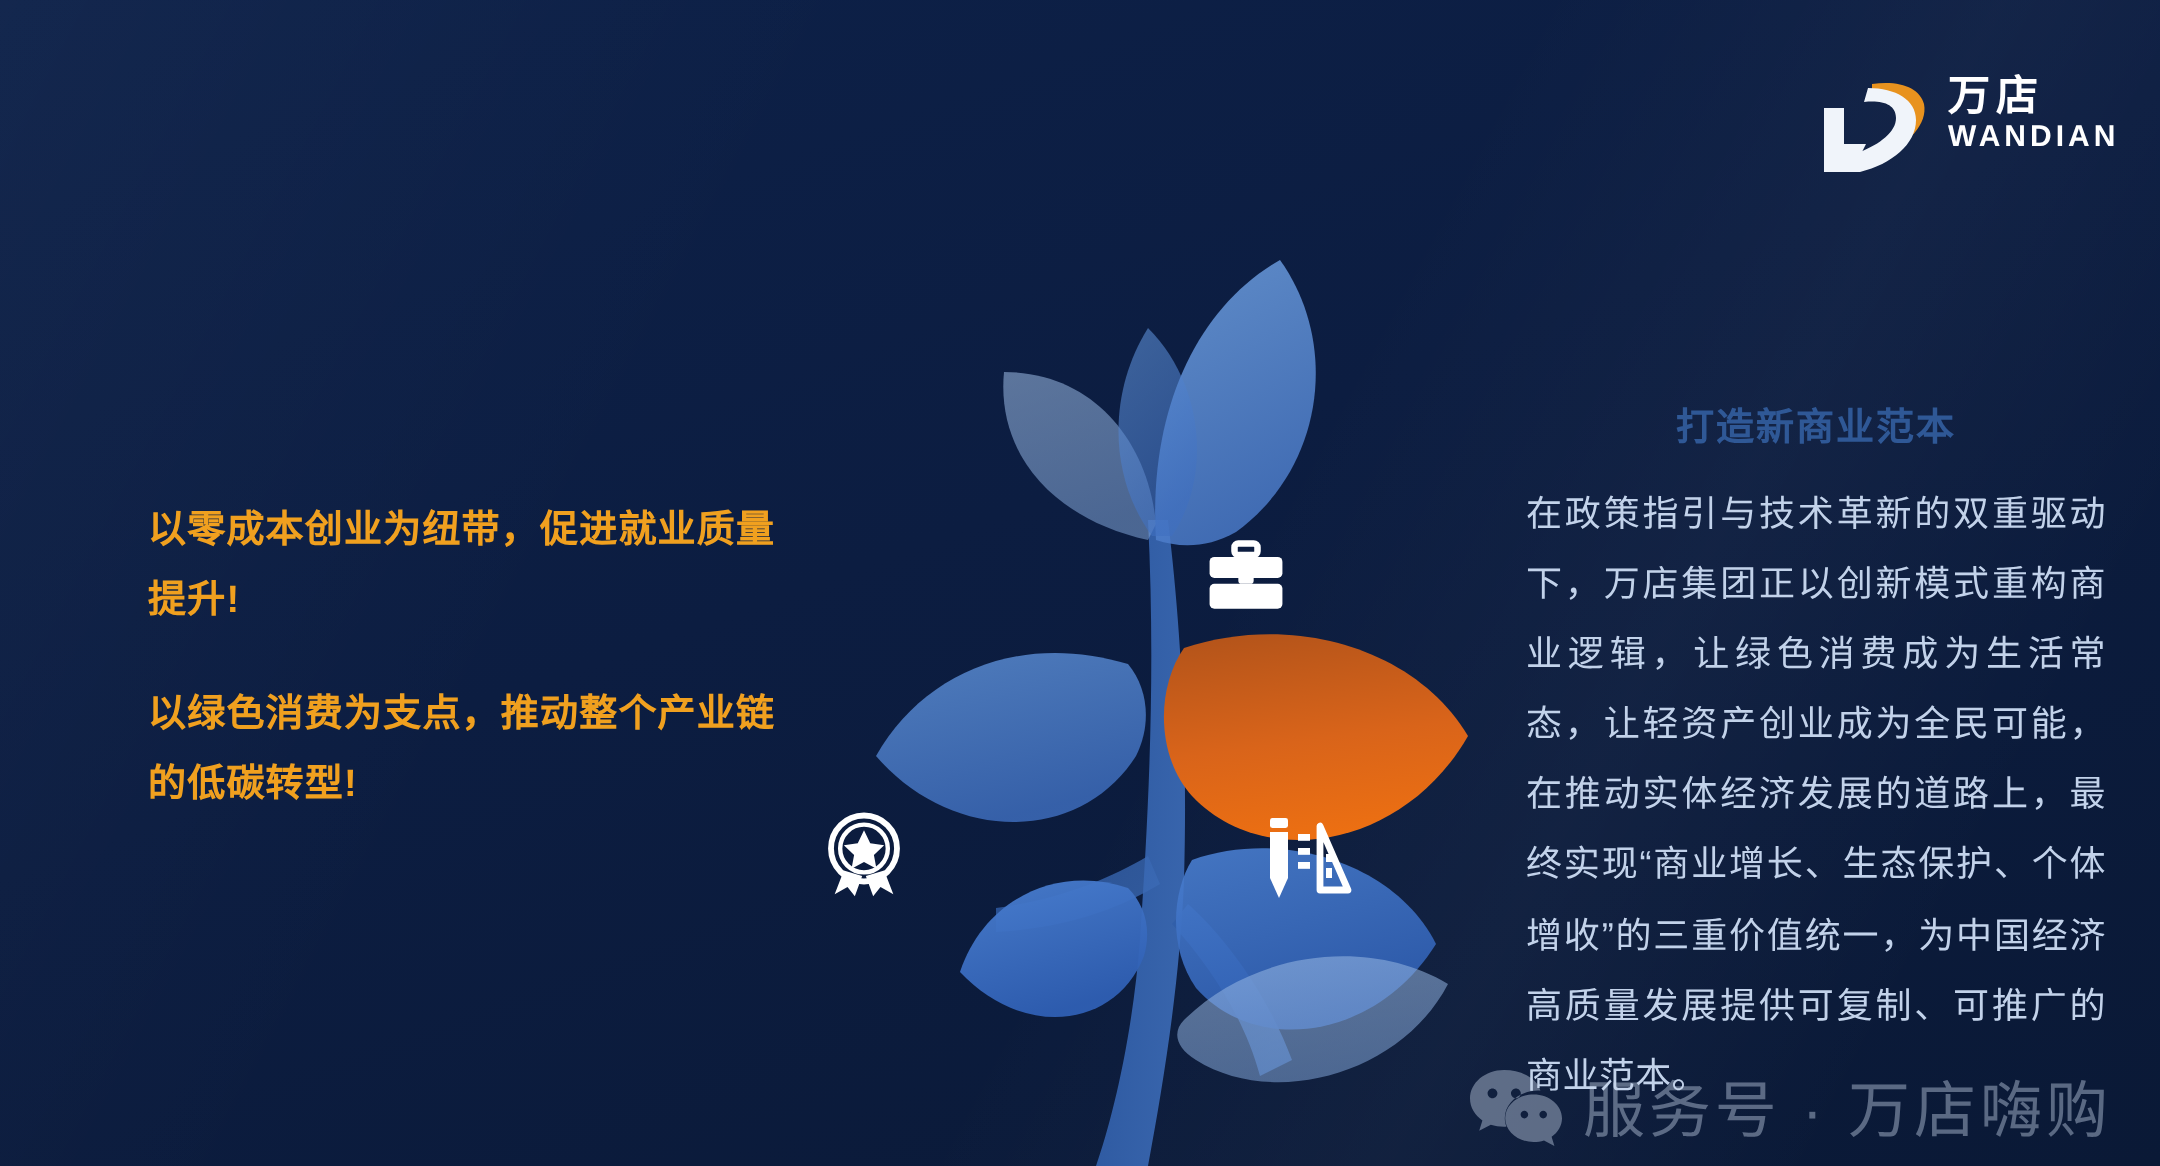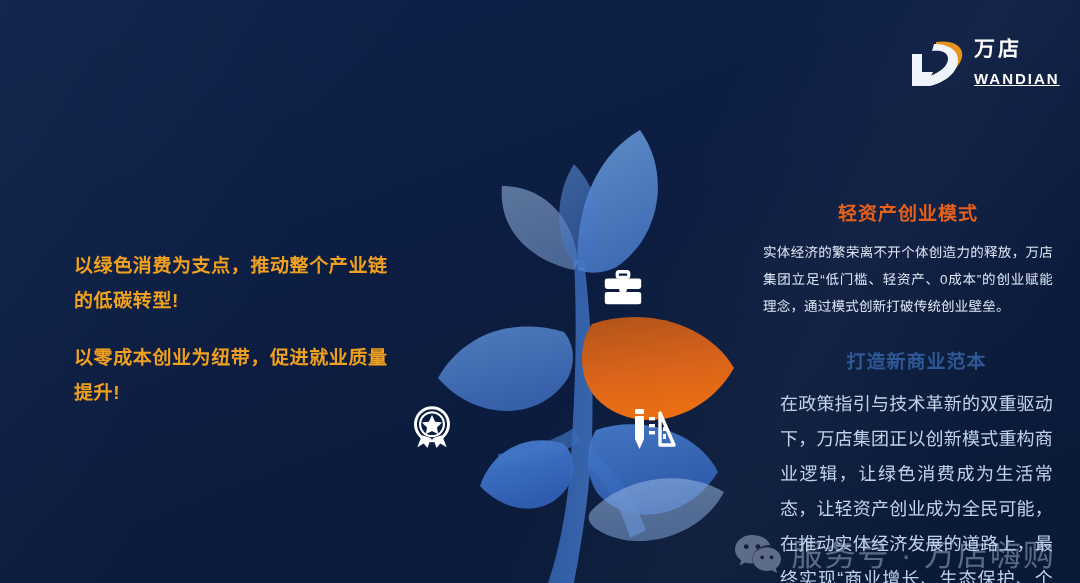--- a/index.html
+++ b/index.html
@@ -59,22 +59,21 @@
     font-weight: bold;
     letter-spacing: 3px;
     line-height: 1.05;
   }
   .logo-en {
     color: #ffffff;
     font-size: 15px;
     font-weight: bold;
     letter-spacing: 2.0px;
     line-height: 1.1;
-    margin-top: 11px;
-    text-decoration: underline;
+    margin-top: 1px;
   }
 
   
   .slogans {
     position: absolute;
     left: 74px;
     top: 248px;
     width: 330px;
   }
   .slogan {
@@ -168,22 +167,22 @@
       <path d="M6 16 L16 16 L16 48 L6 48 Z" fill="#f0f4fa"></path>
       <path d="M16 34 L27 34 L20 48 L16 48 Z" fill="#f0f4fa"></path>
     </svg>
     <div class="logo-text">
       <div class="logo-cn">万店</div>
       <div class="logo-en">WANDIAN</div>
     </div>
   </div>
 
   <div class="slogans">
+    <div class="slogan">以零成本创业为纽带，促进就业质量提升!</div>
     <div class="slogan">以绿色消费为支点，推动整个产业链的低碳转型!</div>
-    <div class="slogan">以零成本创业为纽带，促进就业质量提升!</div>
   </div>
 
   <div class="plant">
     <svg width="390" height="473" viewBox="0 0 390 473" fill="none">
       <defs>
         <linearGradient id="gBlueA" x1="0" y1="0" x2="0.4" y2="1">
           <stop offset="0%" stop-color="#5f92d8"></stop>
           <stop offset="100%" stop-color="#3f6fc0"></stop>
         </linearGradient>
         <linearGradient id="gBlueB" x1="0" y1="0" x2="0.3" y2="1">
@@ -255,24 +254,20 @@
       <rect x="19" y="19" width="6" height="3.4"></rect>
       <rect x="19" y="26" width="6" height="3.4"></rect>
       <path d="M30 8 L30 40 L44 40 Z" fill="none" stroke="#ffffff" stroke-width="3.4" stroke-linejoin="round"></path>
       <rect x="33" y="29" width="3" height="5" transform="rotate(0 33 29)"></rect>
       <rect x="33" y="22" width="3" height="4"></rect>
     </svg>
   </div>
 
   <div class="right-col">
     <div class="section">
-      <div class="sec-heading primary">轻资产创业模式</div>
-      <div class="sec-body">实体经济的繁荣离不开个体创造力的释放，万店集团立足“低门槛、轻资产、0成本”的创业赋能理念，通过模式创新打破传统创业壁垒。</div>
-    </div>
-    <div class="section">
       <div class="sec-heading secondary">打造新商业范本</div>
       <div class="sec-body dim">在政策指引与技术革新的双重驱动下，万店集团正以创新模式重构商业逻辑，让绿色消费成为生活常态，让轻资产创业成为全民可能，在推动实体经济发展的道路上，最终实现“商业增长、生态保护、个体增收”的三重价值统一，为中国经济高质量发展提供可复制、可推广的商业范本。</div>
     </div>
   </div>
 
   <div class="watermark">
     <svg class="wm-icon" viewBox="0 0 46 40" fill="currentColor">
       <path d="M17 2 C7.6 2 0 8.4 0 16.3 C0 20.7 2.4 24.6 6.2 27.2 L4.6 32.4 L10.4 29.4 C12.4 30 14.6 30.4 17 30.4 C17.4 30.4 17.8 30.4 18.2 30.3 C17.7 29 17.4 27.6 17.4 26.1 C17.4 18.4 24.9 12.3 34 12.3 C34.4 12.3 34.8 12.3 35.2 12.4 C33.6 6.4 26 2 17 2 Z M11.2 11.2 C12.6 11.2 13.7 12.3 13.7 13.6 C13.7 15 12.6 16.1 11.2 16.1 C9.9 16.1 8.8 15 8.8 13.6 C8.8 12.3 9.9 11.2 11.2 11.2 Z M23 11.2 C24.3 11.2 25.4 12.3 25.4 13.6 C25.4 15 24.3 16.1 23 16.1 C21.6 16.1 20.5 15 20.5 13.6 C20.5 12.3 21.6 11.2 23 11.2 Z"></path>
       <path d="M46 26.1 C46 19.5 39.6 14.2 31.8 14.2 C24 14.2 17.6 19.5 17.6 26.1 C17.6 32.7 24 38 31.8 38 C33.6 38 35.4 37.7 37 37.2 L42.2 40 L40.8 35.4 C43.9 33.2 46 29.9 46 26.1 Z M27.2 22.4 C28.2 22.4 29.1 23.3 29.1 24.3 C29.1 25.4 28.2 26.2 27.2 26.2 C26.1 26.2 25.3 25.4 25.3 24.3 C25.3 23.3 26.1 22.4 27.2 22.4 Z M36.6 22.4 C37.7 22.4 38.5 23.3 38.5 24.3 C38.5 25.4 37.7 26.2 36.6 26.2 C35.6 26.2 34.7 25.4 34.7 24.3 C34.7 23.3 35.6 22.4 36.6 22.4 Z"></path>
     </svg>

